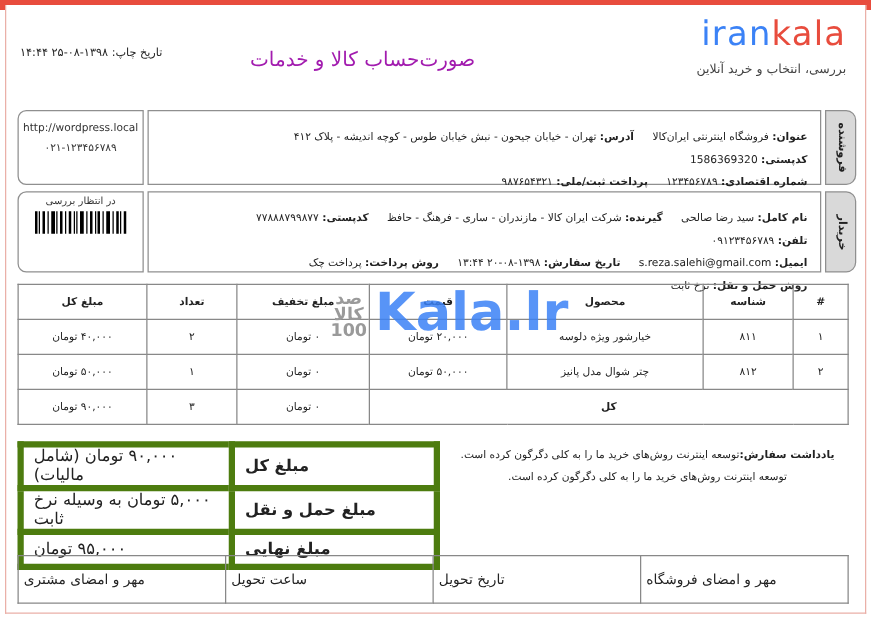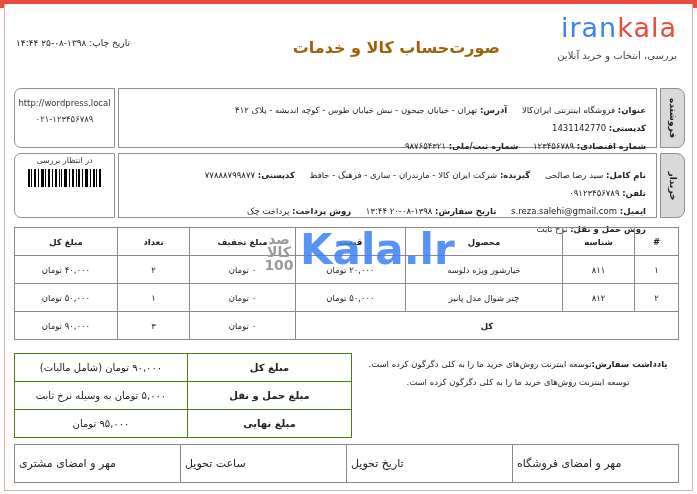--- a/index.html
+++ b/index.html
@@ -11,21 +11,21 @@
     border: 1px solid #eab0a8; border-top: none; background: #fff;
   }
   .topbar { position: absolute; left: 0; top: 0; width: 100%; height: 8px; background: #e84c3d; }
 
   
   .logo { position: absolute; right: 20px; top: 12px; text-align: right; direction: ltr; }
   .logo-text { font-family: "DejaVu Sans", sans-serif; font-size: 27px; letter-spacing: 1px; line-height: 32px; font-weight: normal; }
   .logo-iran { color: #3b82f6; }
   .logo-kala { color: #e84c3d; }
   .logo-tag { font-size: 10px; color: #444; direction: rtl; margin-top: 6px; }
-  .doc-title { position: absolute; left: 200px; width: 300px; top: 38px; text-align: right; font-size: 16px; font-weight: bold; direction: rtl; color: #a16207; }
+  .doc-title { position: absolute; left: 200px; width: 300px; top: 38px; text-align: left; font-size: 16px; font-weight: normal; direction: rtl; color: #a21caf; }
   .print-date { position: absolute; left: 16px; top: 38px; font-size: 9px; direction: rtl; font-weight: normal; color: #222; }
 
   
   .tab {
     position: absolute; right: 12px; width: 25px; background: #d9d9d9;
     border: 1px solid #8f8f8f; border-radius: 0 8px 8px 0;
   }
   .tab span {
     position: absolute; left: 50%; top: 50%; transform: translate(-50%,-50%) rotate(90deg);
     font-size: 9px; font-weight: bold; white-space: nowrap; direction: rtl;
@@ -41,21 +41,21 @@
   .barcode i { display: block; height: 100%; background: #000; }
 
   
   table { border-collapse: collapse; direction: rtl; }
   .items { position: absolute; left: 14px; top: 227px; width: 665px; }
   .items td, .items th { border: 1px solid #888; font-size: 8.5px; text-align: center; height: 28px; font-weight: normal; }
   .items th { font-weight: bold; }
 
   
   .totals { position: absolute; left: 14px; top: 353px; width: 338px; }
-  .totals td { border: 1px solid #4d7c0f; height: 28px; font-size: 10px; padding: 0 8px; text-align: center; }
+  .totals td { border: 5px solid #4d7c0f; height: 28px; font-size: 13px; padding: 0 8px; text-align: left; }
   .totals td.k { font-weight: bold; width: 164px; }
 
   .note { position: absolute; right: 18px; top: 355px; width: 322px; direction: rtl; font-size: 8.5px; line-height: 18px; text-align: center; }
 
   
   .sign { position: absolute; left: 14px; top: 444px; width: 665px; }
   .sign td { border: 1px solid #888; height: 32px; font-size: 11px; padding: 12px 4px; text-align: left; vertical-align: middle; width: 25%; }
 
   
   .wm { position: absolute; left: 260px; top: 228px; direction: ltr; display: flex; align-items: flex-end; pointer-events: none; }
@@ -76,25 +76,25 @@
 <div class="doc-title">صورت‌حساب کالا و خدمات</div>
 <div class="print-date"><span>تاریخ چاپ:</span> <span>۱۳۹۸-۰۸-۲۵ ۱۴:۴۴</span></div>
 
 <div class="tab" style="top:88px;height:60px;">
     <span>فروشنده</span>
   </div>
 <div class="panel" style="top:88px;height:60px;">
   <div>
     <span class="kv"><span class="lbl">عنوان:</span> <span>فروشگاه اینترنتی ایران‌کالا</span></span>
     <span class="kv"><span class="lbl">آدرس:</span> <span>تهران - خیابان جیحون - نبش خیابان طوس - کوچه اندیشه - پلاک ۴۱۲</span></span>
-    <span class="kv"><span class="lbl">کدپستی:</span> <span>1431142770</span></span>
+    <span class="kv"><span class="lbl">کدپستی:</span> <span>1586369320</span></span>
   </div>
   <div>
     <span class="kv"><span class="lbl">شماره اقتصادی:</span> <span>۱۲۳۴۵۶۷۸۹</span></span>
-    <span class="kv"><span class="lbl">شماره ثبت/ملی:</span> <span>۹۸۷۶۵۴۳۲۱</span></span>
+    <span class="kv"><span class="lbl">پرداخت ثبت/ملی:</span> <span>۹۸۷۶۵۴۳۲۱</span></span>
   </div>
 </div>
 <div class="side" style="top:88px;height:60px;padding-top:6px;line-height:16px;">
   <div>http://wordpress.local</div>
   <div>۰۲۱-۱۲۳۴۵۶۷۸۹</div>
 </div>
 
 <div class="tab" style="top:153px;height:65px;">
     <span>خریدار</span>
   </div>

